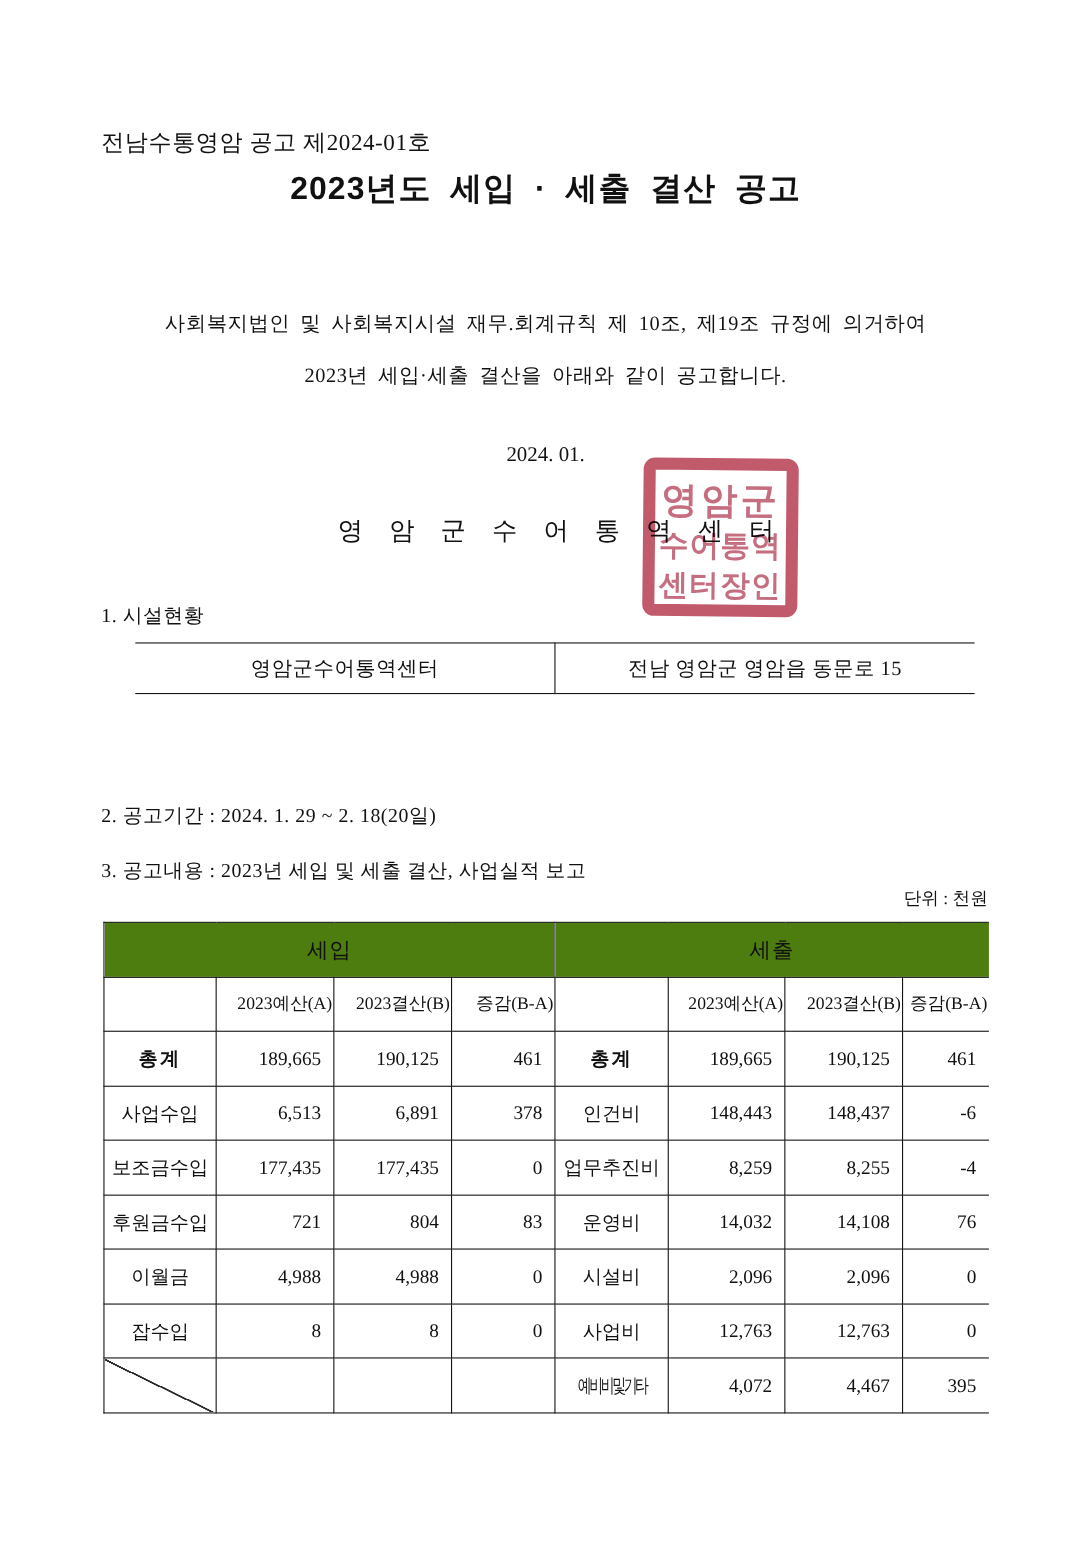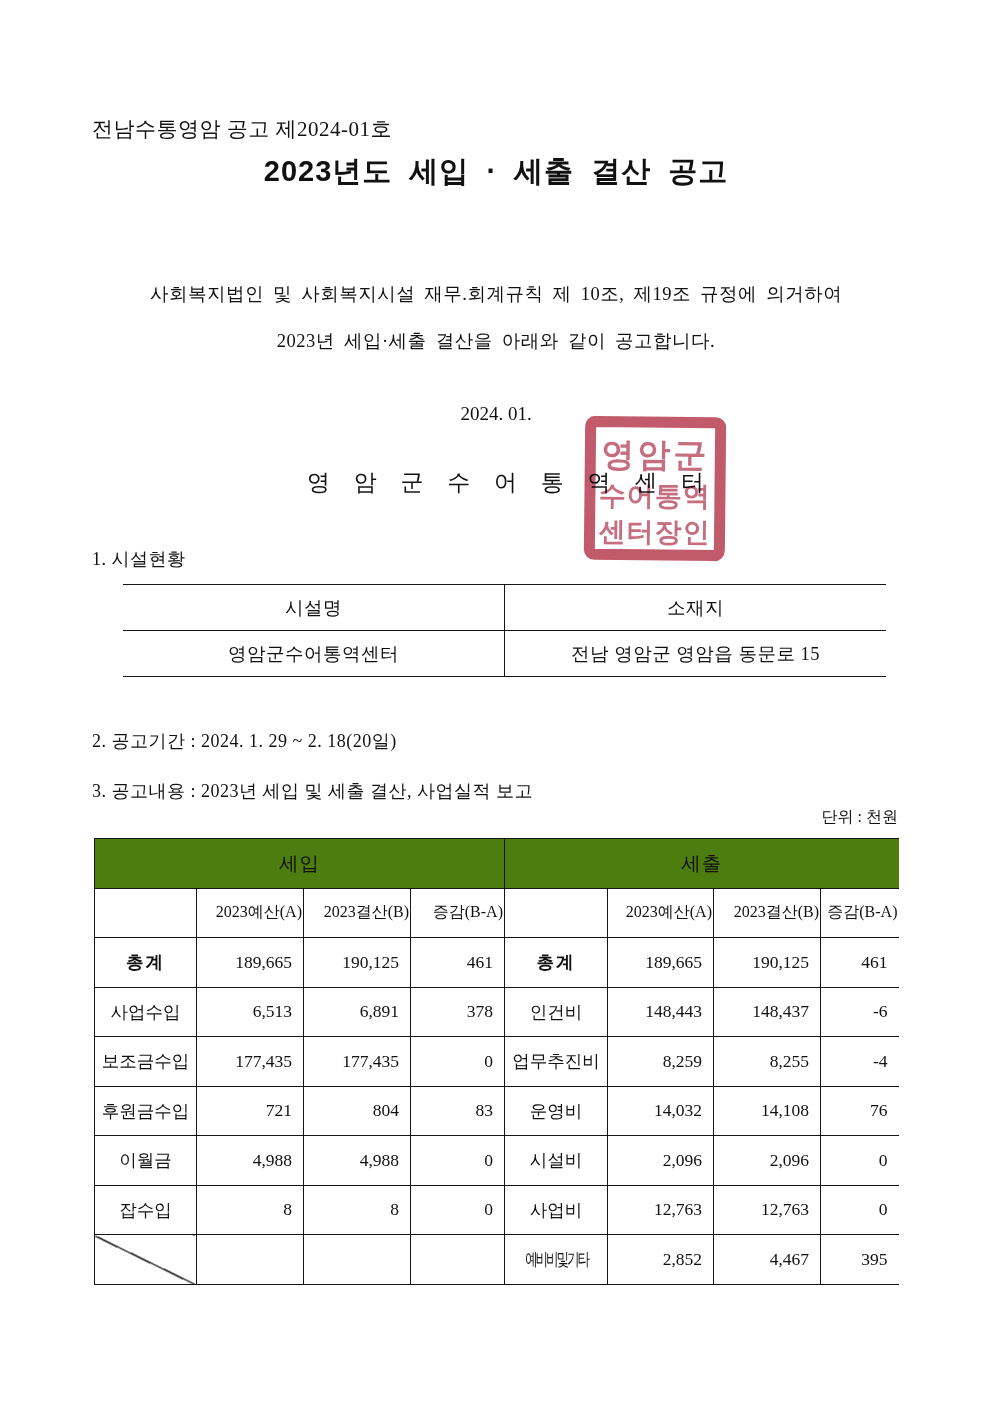--- a/index.html
+++ b/index.html
@@ -143,24 +143,20 @@
   </svg>
 
   <div class="abs sec-heading sec1">1. 시설현황</div>
 
   <table class="abs facility">
     <colgroup>
         <col style="width:50%">
         <col style="width:50%">
       </colgroup>
     <tbody>
-        <tr>
-      <td>시설명</td>
-      <td>소재지</td>
-    </tr>
     <tr>
       <td>영암군수어통역센터</td>
       <td>전남 영암군 영암읍 동문로 15</td>
     </tr>
   </tbody>
     </table>
 
   <div class="abs sec-heading sec2">2. 공고기간 : 2024. 1. 29 ~ 2. 18(20일)</div>
   <div class="abs sec-heading sec3">3. 공고내용 : 2023년 세입 및 세출 결산, 사업실적 보고</div>
 
@@ -251,20 +247,20 @@
           <td class="num">12,763</td>
           <td class="num">12,763</td>
           <td class="num">0</td>
         </tr>
         <tr>
           <td class="lbl diag"></td>
           <td class="num"></td>
           <td class="num"></td>
           <td class="num"></td>
           <td class="lbl"><span class="squeeze">예비비및기타</span></td>
-          <td class="num">2,852</td>
+          <td class="num">4,072</td>
           <td class="num">4,467</td>
           <td class="num">395</td>
         </tr>
       </tbody>
   </table>
 
 </div>
 
 </body></html>

